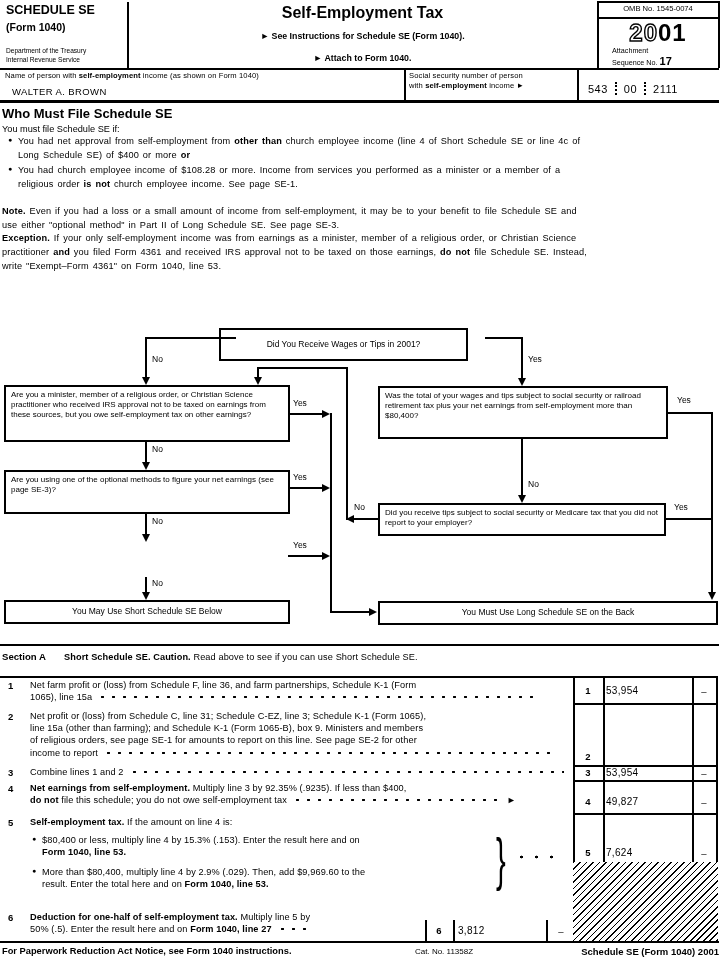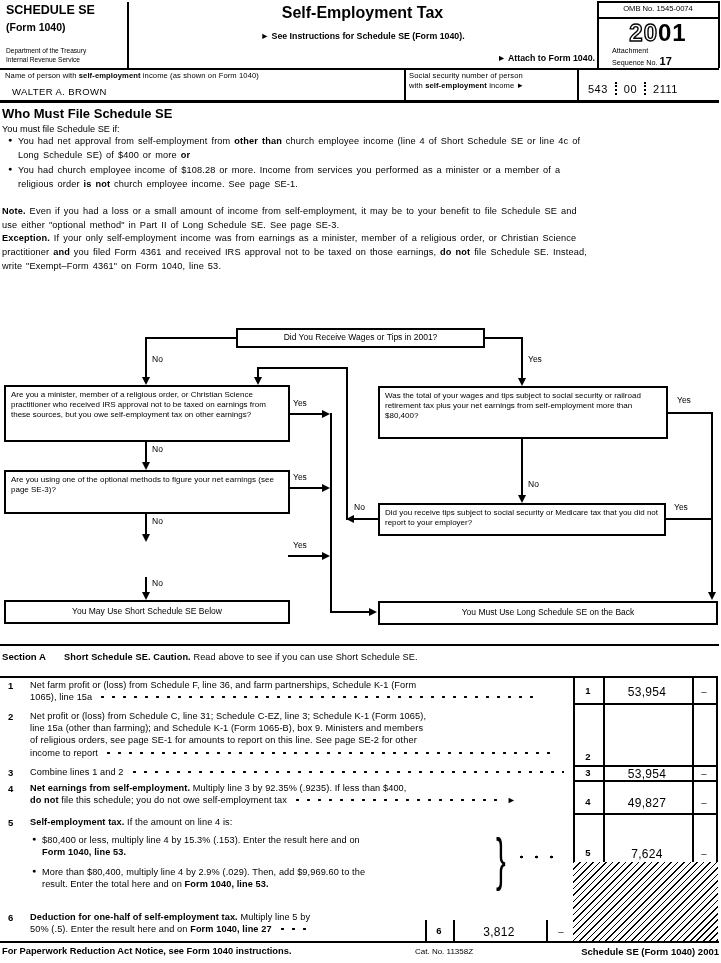--- a/index.html
+++ b/index.html
@@ -24,42 +24,42 @@
             background-size:11px 4px; background-position:0 50%; background-repeat:repeat-x;
             margin:0 5px; vertical-align:1px; }
   .dots3 { position:absolute; height:4px;
            background-image:radial-gradient(circle,#000 1.3px,transparent 1.6px);
            background-size:15px 4px; background-repeat:repeat-x; }
   .t92 { font-size:9.2px; }
   .trow { line-height:12.2px; white-space:nowrap; font-size:9.2px; letter-spacing:0.1px; }
   .who-rows .trow { line-height:13.8px; letter-spacing:0.15px; word-spacing:1.2px; }
   .hdr-small .trow { line-height:10px; font-size:7.6px; }
   .gutter { position:absolute; font-weight:bold; font-size:9.5px; }
-  .amt { position:absolute; font-size:12px; text-align:center; width:82px; letter-spacing:0.3px; }
+  .amt { position:absolute; font-size:10px; text-align:left; width:82px; letter-spacing:0.3px; }
   .cents { position:absolute; font-size:9.5px; width:24px; text-align:center; }
   .rownum { position:absolute; width:30px; text-align:center; font-weight:bold; font-size:9.5px; }
   .hatch { position:absolute; background:repeating-linear-gradient(135deg,#000 0 1.3px,#fff 1.3px 4.6px); }
   .yr-outline { color:#fff; -webkit-text-stroke:1.4px #000; }
   .brace { position:absolute; font-size:58px; line-height:58px; transform:scaleX(0.5); transform-origin:left center; font-family:"Liberation Sans",sans-serif; }
   .ssn-sep { display:inline-block; width:0; height:13px; border-left:2px dotted #000; margin:0 7px; vertical-align:-2px; }
 </style>
 </head>
 <body>
 
 <div class="page">
 
   <div>
     <div class="abs b" style="left:6px;top:3px;font-size:12.5px">SCHEDULE SE</div>
     <div class="abs b" style="left:6px;top:21px;font-size:10.5px">(Form 1040)</div>
     <div class="abs" style="left:6px;top:47px;font-size:6.6px">Department of the Treasury</div>
     <div class="abs" style="left:6px;top:56px;font-size:6.6px">Internal Revenue Service</div>
 
     <div class="abs b" style="left:130px;top:4px;width:465px;text-align:center;font-size:16px">Self-Employment Tax</div>
     <div class="abs b" style="left:130px;top:31px;width:465px;text-align:center;font-size:8.8px">► See Instructions for Schedule SE (Form 1040).</div>
-    <div class="abs b" style="left:130px;top:53px;width:465px;text-align:right;font-size:8.8px">► Attach to Form 1040.</div>
+    <div class="abs b" style="left:130px;top:53px;width:465px;text-align:center;font-size:8.8px">► Attach to Form 1040.</div>
 
     <div class="abs" style="left:597px;top:4px;width:122px;text-align:center;font-size:7.6px">OMB No. 1545-0074</div>
     <div class="abs b" style="left:597px;top:19px;width:122px;text-align:center;font-size:24px;letter-spacing:1px"><span class="yr-outline">20</span><span>01</span></div>
     <div class="abs" style="left:612px;top:46px;font-size:7.2px">Attachment</div>
     <div class="abs" style="left:612px;top:55px;font-size:7.2px"><span>Sequence No.</span> <span class="b" style="font-size:11px">17</span></div>
 
     <div class="vl v1px" style="left:127px;top:2px;height:66px"></div>
     <div class="hl h1px" style="left:597px;top:1px;width:122px"></div>
     <div class="vl v1px" style="left:597px;top:1px;height:67px"></div>
     <div class="vl v1px" style="left:718px;top:1px;height:67px"></div>
@@ -99,21 +99,21 @@
       </div>
     <div class="abs who-rows" style="left:0;top:126px">
         <div class="trow"><span class="b">Exception.</span><span> If your only self-employment income was from earnings as a minister, member of a religious order, or Christian Science</span></div>
         <div class="trow"><span>practitioner </span><span class="b">and</span><span> you filed Form 4361 and received IRS approval not to be taxed on those earnings, </span><span class="b">do not</span><span> file Schedule SE. Instead,</span></div>
         <div class="trow"><span>write "Exempt–Form 4361" on Form 1040, line 53.</span></div>
       </div>
   </div>
 
 
   <div class="abs" style="left:0;top:325px;width:721px;height:316px">
-    <div class="fbox ctr" style="left:236px;top:3px;width:249px;height:20px">Did You Receive Wages or Tips in 2001?</div>
+    <div class="fbox ctr" style="left:219px;top:3px;width:249px;height:33px">Did You Receive Wages or Tips in 2001?</div>
     <div class="fbox" style="left:4px;top:60px;width:286px;height:57px">Are you a minister, member of a religious order, or Christian Science practitioner who received IRS approval not to be taxed on earnings from these sources, but you owe self-employment tax on other earnings?</div>
     <div class="fbox" style="left:4px;top:145px;width:286px;height:44px">Are you using one of the optional methods to figure your net earnings (see page SE-3)?</div>
     <div class="fbox ctr" style="left:4px;top:275px;width:286px;height:24px">You May Use Short Schedule SE Below</div>
     <div class="fbox" style="left:378px;top:61px;width:290px;height:53px">Was the total of your wages and tips subject to social security or railroad retirement tax plus your net earnings from self-employment more than $80,400?</div>
     <div class="fbox" style="left:378px;top:178px;width:288px;height:33px">Did you receive tips subject to social security or Medicare tax that you did not report to your employer?</div>
     <div class="fbox ctr" style="left:378px;top:276px;width:340px;height:24px">You Must Use Long Schedule SE on the Back</div>
 
     <div class="hl" style="left:145px;top:12px;width:91px"></div>
     <div class="vl" style="left:145px;top:12px;height:41px"></div>
     <div class="ah-d" style="left:142px;top:52px"></div>

